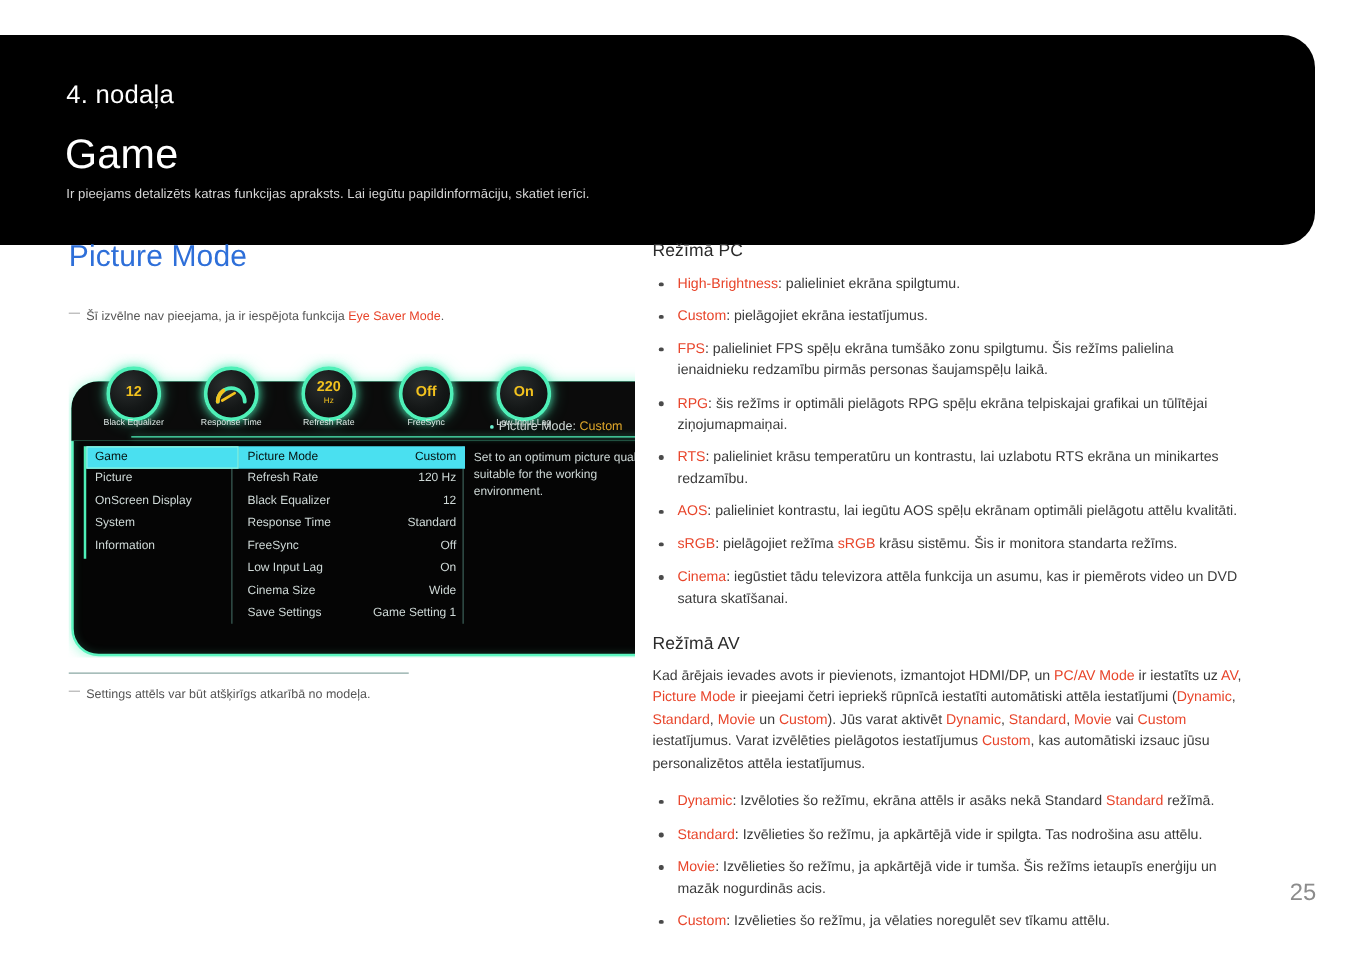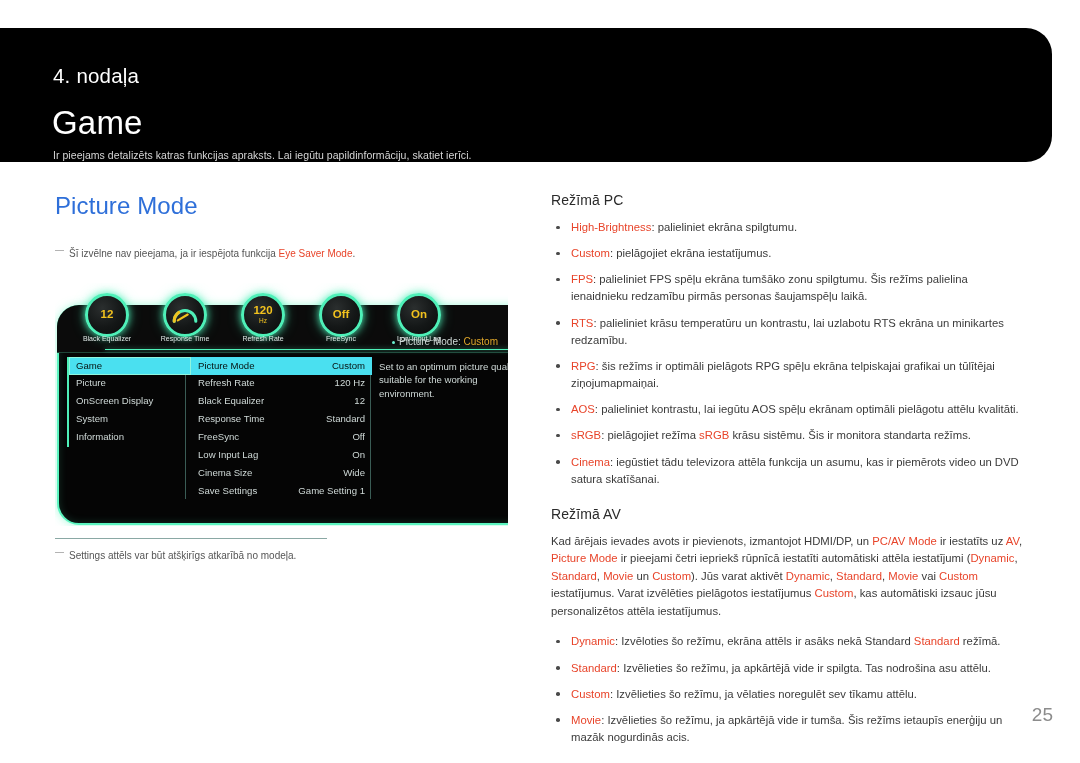--- a/index.html
+++ b/index.html
@@ -11,21 +11,21 @@
     position: relative;
     font-family: "Liberation Sans", sans-serif;
     color: #3c3c3c;
     overflow: hidden;
   }
 
   
   .header-band {
     position: absolute;
     left: 0; top: 28px;
-    width: 1052px; height: 134px;
+    width: 1052px; height: 168px;
     background: #000000;
     border-top-right-radius: 26px;
     border-bottom-right-radius: 26px;
   }
   .chapter-label {
     position: absolute;
     left: 53px; top: 36px;
     font-size: 20.5px;
     color: #ffffff;
     font-weight: 400;
@@ -49,21 +49,21 @@
   }
 
   
   .col-left {
     position: absolute;
     left: 55px; top: 192px;
     width: 470px;
   }
   .col-right {
     position: absolute;
-    left: 551px; top: 192px;
+    left: 522px; top: 192px;
     width: 472px;
   }
 
   h2.section-title {
     margin: 0 0 26px 0;
     font-size: 24px;
     font-weight: 400;
     color: #2e6fd9;
     letter-spacing: .1px;
   }
@@ -309,21 +309,21 @@
       <div class="dial" style="left:100px; top:10px;">
         <svg class="dial-gauge" viewBox="0 0 32 20">
           <path d="M4 17 A12 12 0 0 1 28 17" fill="none" stroke="#4ef0b8" stroke-width="3.4" stroke-linecap="round"></path>
           <path d="M4 17 A12 12 0 0 1 9 7.2" fill="none" stroke="#f2c21e" stroke-width="3.4" stroke-linecap="round"></path>
           <path d="M8 16 L19 9.5" stroke="#f2c21e" stroke-width="2.4" stroke-linecap="round"></path>
         </svg>
       </div>
       <div class="dial-label" style="left:122px;">Response Time</div>
 
       <div class="dial" style="left:178px; top:10px;">
-        <span class="dv">120</span>
+        <span class="dv">220</span>
         <span class="du">Hz</span>
       </div>
       <div class="dial-label" style="left:200px;">Refresh Rate</div>
 
       <div class="dial" style="left:256px; top:10px;">
         <span class="dv">Off</span>
       </div>
       <div class="dial-label" style="left:278px;">FreeSync</div>
 
       <div class="dial" style="left:334px; top:10px;">
@@ -402,31 +402,31 @@
   <div class="osd-rule"></div>
   <div class="note">Settings attēls var būt atšķirīgs atkarībā no modeļa.</div>
 </div>
 
 <div class="col-right">
   <h3 class="sub-title">Režīmā PC</h3>
   <ul class="bullets">
     <li><span class="accent">High-Brightness</span><span>: palieliniet ekrāna spilgtumu.</span></li>
     <li><span class="accent">Custom</span><span>: pielāgojiet ekrāna iestatījumus.</span></li>
     <li><span class="accent">FPS</span><span>: palieliniet FPS spēļu ekrāna tumšāko zonu spilgtumu. Šis režīms palielina ienaidnieku redzamību pirmās personas šaujamspēļu laikā.</span></li>
+    <li><span class="accent">RPG</span><span>: šis režīms ir optimāli pielāgots RPG spēļu ekrāna telpiskajai grafikai un tūlītējai ziņojumapmaiņai.</span></li>
     <li><span class="accent">RTS</span><span>: palieliniet krāsu temperatūru un kontrastu, lai uzlabotu RTS ekrāna un minikartes redzamību.</span></li>
-    <li><span class="accent">RPG</span><span>: šis režīms ir optimāli pielāgots RPG spēļu ekrāna telpiskajai grafikai un tūlītējai ziņojumapmaiņai.</span></li>
     <li><span class="accent">AOS</span><span>: palieliniet kontrastu, lai iegūtu AOS spēļu ekrānam optimāli pielāgotu attēlu kvalitāti.</span></li>
     <li><span class="accent">sRGB</span><span>: pielāgojiet režīma </span><span class="accent">sRGB</span><span> krāsu sistēmu. Šis ir monitora standarta režīms.</span></li>
     <li><span class="accent">Cinema</span><span>: iegūstiet tādu televizora attēla funkcija un asumu, kas ir piemērots video un DVD satura skatīšanai.</span></li>
   </ul>
 
   <h3 class="sub-title">Režīmā AV</h3>
   <p class="para"><span>Kad ārējais ievades avots ir pievienots, izmantojot HDMI/DP, un </span><span class="accent">PC/AV Mode</span><span> ir iestatīts uz </span><span class="accent">AV</span><span>, </span><span class="accent">Picture Mode</span><span> ir pieejami četri iepriekš rūpnīcā iestatīti automātiski attēla iestatījumi (</span><span class="accent">Dynamic</span><span>, </span><span class="accent">Standard</span><span>, </span><span class="accent">Movie</span><span> un </span><span class="accent">Custom</span><span>). Jūs varat aktivēt </span><span class="accent">Dynamic</span><span>, </span><span class="accent">Standard</span><span>, </span><span class="accent">Movie</span><span> vai </span><span class="accent">Custom</span><span> iestatījumus. Varat izvēlēties pielāgotos iestatījumus </span><span class="accent">Custom</span><span>, kas automātiski izsauc jūsu personalizētos attēla iestatījumus.</span></p>
 
   <ul class="bullets">
     <li><span class="accent">Dynamic</span><span>: Izvēloties šo režīmu, ekrāna attēls ir asāks nekā Standard </span><span class="accent">Standard</span><span> režīmā.</span></li>
     <li><span class="accent">Standard</span><span>: Izvēlieties šo režīmu, ja apkārtējā vide ir spilgta. Tas nodrošina asu attēlu.</span></li>
+    <li><span class="accent">Movie</span><span>: Izvēlieties šo režīmu, ja apkārtējā vide ir tumša. Šis režīms ietaupīs enerģiju un mazāk nogurdinās acis.</span></li>
     <li><span class="accent">Custom</span><span>: Izvēlieties šo režīmu, ja vēlaties noregulēt sev tīkamu attēlu.</span></li>
-    <li><span class="accent">Movie</span><span>: Izvēlieties šo režīmu, ja apkārtējā vide ir tumša. Šis režīms ietaupīs enerģiju un mazāk nogurdinās acis.</span></li>
   </ul>
 </div>
 
 <div class="page-num">25</div>
 
 </body></html>

